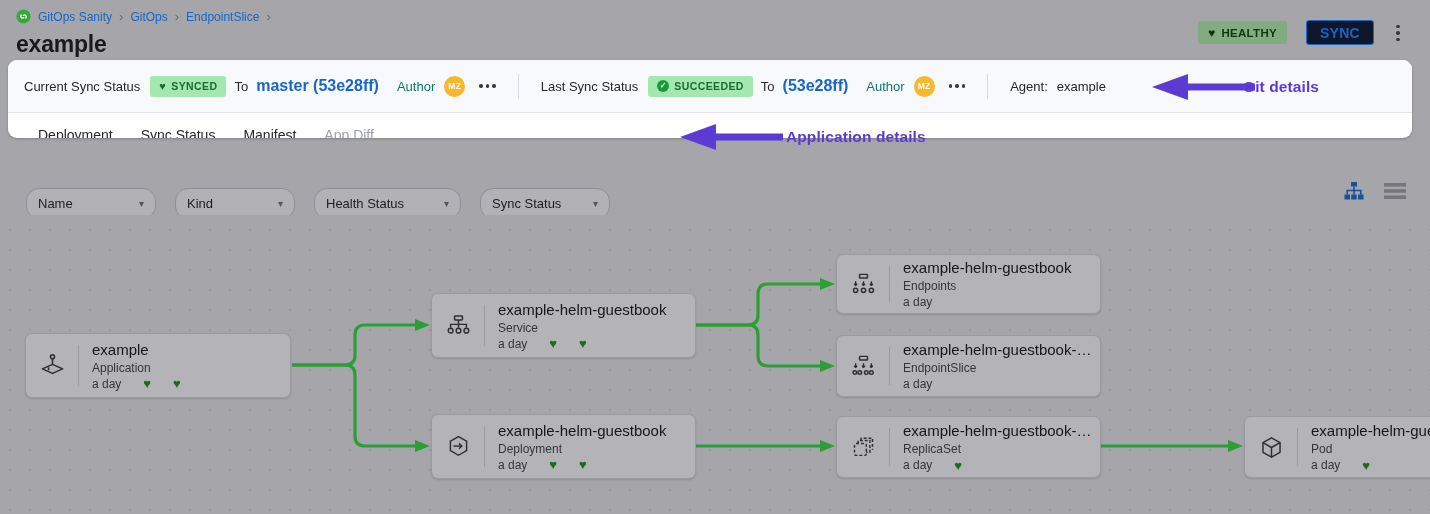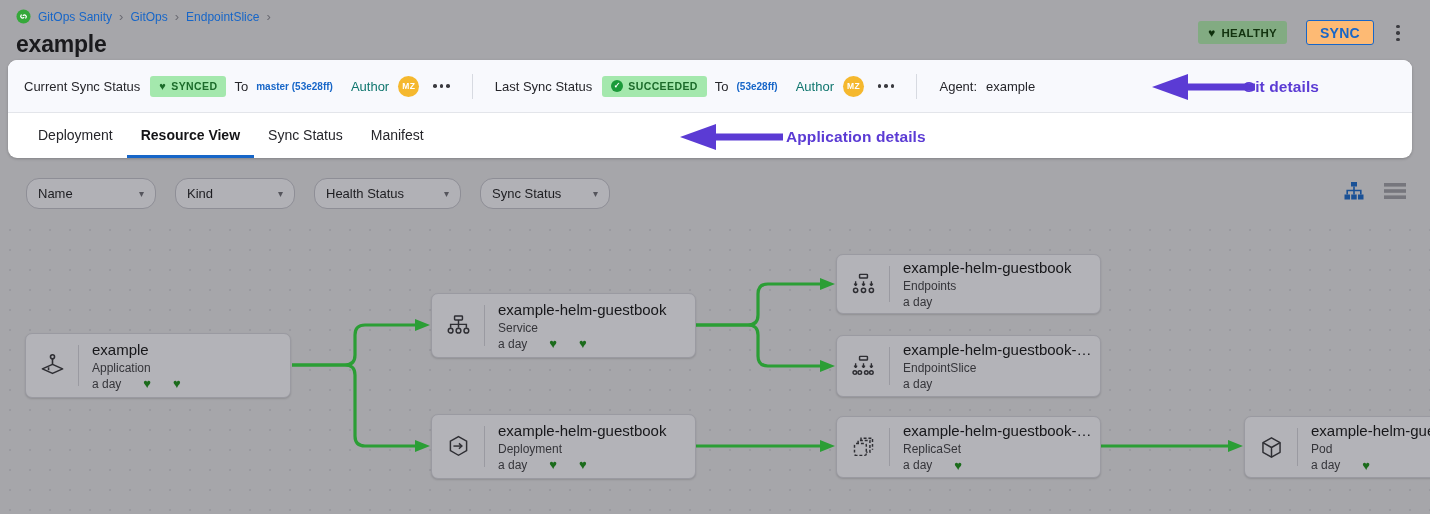--- a/index.html
+++ b/index.html
@@ -34,37 +34,37 @@
     background: #82ab82; border-radius: 3px;
     display: flex; align-items: center; gap: 6px;
     font-size: 11.5px; font-weight: bold; color: #13330f;
     letter-spacing: .3px;
   }
   .health-badge .hsym { font-size: 12px; color: #0e2f0b; line-height: 1; }
   .sync-btn {
     position: absolute; right: 56px; top: 20px;
     height: 25px; padding: 0 13px;
     border: 1px solid #1766c8; border-radius: 3px;
-    background: #fdba74;
+    background: #0f172a;
     display: flex; align-items: center;
     font-size: 14px; font-weight: bold; color: #1766c8;
     letter-spacing: .3px; cursor: pointer;
   }
   .kebab {
     position: absolute; right: 24px; top: 20px;
     width: 16px; height: 26px;
     display: flex; flex-direction: column; align-items: center;
     justify-content: center; gap: 3px; cursor: pointer;
   }
   .kebab i { width: 3.5px; height: 3.5px; border-radius: 50%; background: #3b3b40; display: block; }
 
   
   .panel {
     position: absolute; left: 8px; top: 60px;
-    width: 1404px; height: 98px;
+    width: 1404px; height: 78px;
     background: #fff; border-radius: 9px;
     box-shadow: 0 1px 3px rgba(0,0,0,.22);
     overflow: hidden;
   }
   .syncbar {
     position: absolute; left: 0; top: 0; right: 0; height: 53px;
     background: #f8f9fd;
     display: flex; align-items: center;
     border-bottom: 1px solid #e3e5ea;
   }
@@ -76,21 +76,21 @@
     border-radius: 3px; background: #a4e8ad;
     display: flex; align-items: center; gap: 5px;
     font-size: 10.5px; font-weight: bold; color: #1b6b2a; letter-spacing: .4px;
   }
   .pill .psym { font-size: 11px; color: #1b6b2a; line-height: 1; }
   .pill.succ .psym {
     width: 12px; height: 12px; border-radius: 50%;
     background: #1b9a3a; color: #fff; font-size: 8px;
     display: flex; align-items: center; justify-content: center;
   }
-  .sb-rev { font-size: 10px; font-weight: bold; color: #1766c8; margin-left: 8px; }
+  .sb-rev { font-size: 16px; font-weight: bold; color: #1766c8; margin-left: 8px; }
   .sb-author { font-size: 13px; color: #0f766e; margin-left: 18px; }
   .avatar {
     margin-left: 9px; width: 21px; height: 21px; border-radius: 50%;
     background: #f5b82e; color: #fff; font-size: 8.5px; font-weight: bold;
     display: flex; align-items: center; justify-content: center; letter-spacing: .3px;
   }
   .dots3 { margin-left: 14px; display: flex; gap: 3px; cursor: pointer; }
   .dots3 i { width: 3.5px; height: 3.5px; border-radius: 50%; background: #3b3b40; display: block; }
   .vdiv { width: 1px; height: 25px; background: #d7dae1; margin: 0 22px; }
   .sb-agent { font-size: 13px; color: #26262b; }
@@ -113,21 +113,21 @@
   .anno-text {
     position: absolute; color: #5b3bd4;
     font-size: 15.5px; font-weight: bold; letter-spacing: .1px;
   }
 
   
   .filters { position: absolute; left: 26px; top: 178px; display: flex; gap: 19px; }
   .filter {
     height: 31px; border: 1px solid #8e8e96; border-radius: 13px;
     background: #b1b1b6; display: flex; align-items: center;
-    padding: 0 11px; cursor: pointer;
+    padding: 0 11px; cursor: pointer; margin-top: 10px;
   }
   .filter .flabel { font-size: 13px; color: #1d1d21; }
   .chev {
     margin-left: auto; padding-left: 16px;
     font-size: 10px; color: #55555c; line-height: 1;
   }
   .f-name   { width: 130px; }
   .f-kind   { width: 120px; }
   .f-health { width: 147px; }
   .f-sync   { width: 130px; }
@@ -249,28 +249,28 @@
       <div class="sb-group">
         <span class="sb-agent">Agent:</span>
         <span class="sb-agentv">example</span>
       </div>
     </div>
 
     <div class="tabs">
       <div class="tab">
           <span>Deployment</span>
         </div>
-      <div class="tab active">
-          <span>Resource View</span>
-        </div>
       <div class="tab">
           <span>Sync Status</span>
         </div>
       <div class="tab">
           <span>Manifest</span>
+        </div>
+      <div class="tab dim">
+          <span>App Diff</span>
         </div>
     </div>
   </div>
 
   <svg class="anno-arrow" style="left:1150px; top:74px; width:105px;" viewBox="0 0 105 26">
     <path d="M105 13 L34 13 L34 13" stroke="#5b3bd4" stroke-width="7" fill="none"></path>
     <path d="M2 13 L38 0 L38 26 Z" fill="#5b3bd4"></path>
   </svg>
   <div class="anno-text" style="left:1243px; top:78px;">Git details</div>
 

